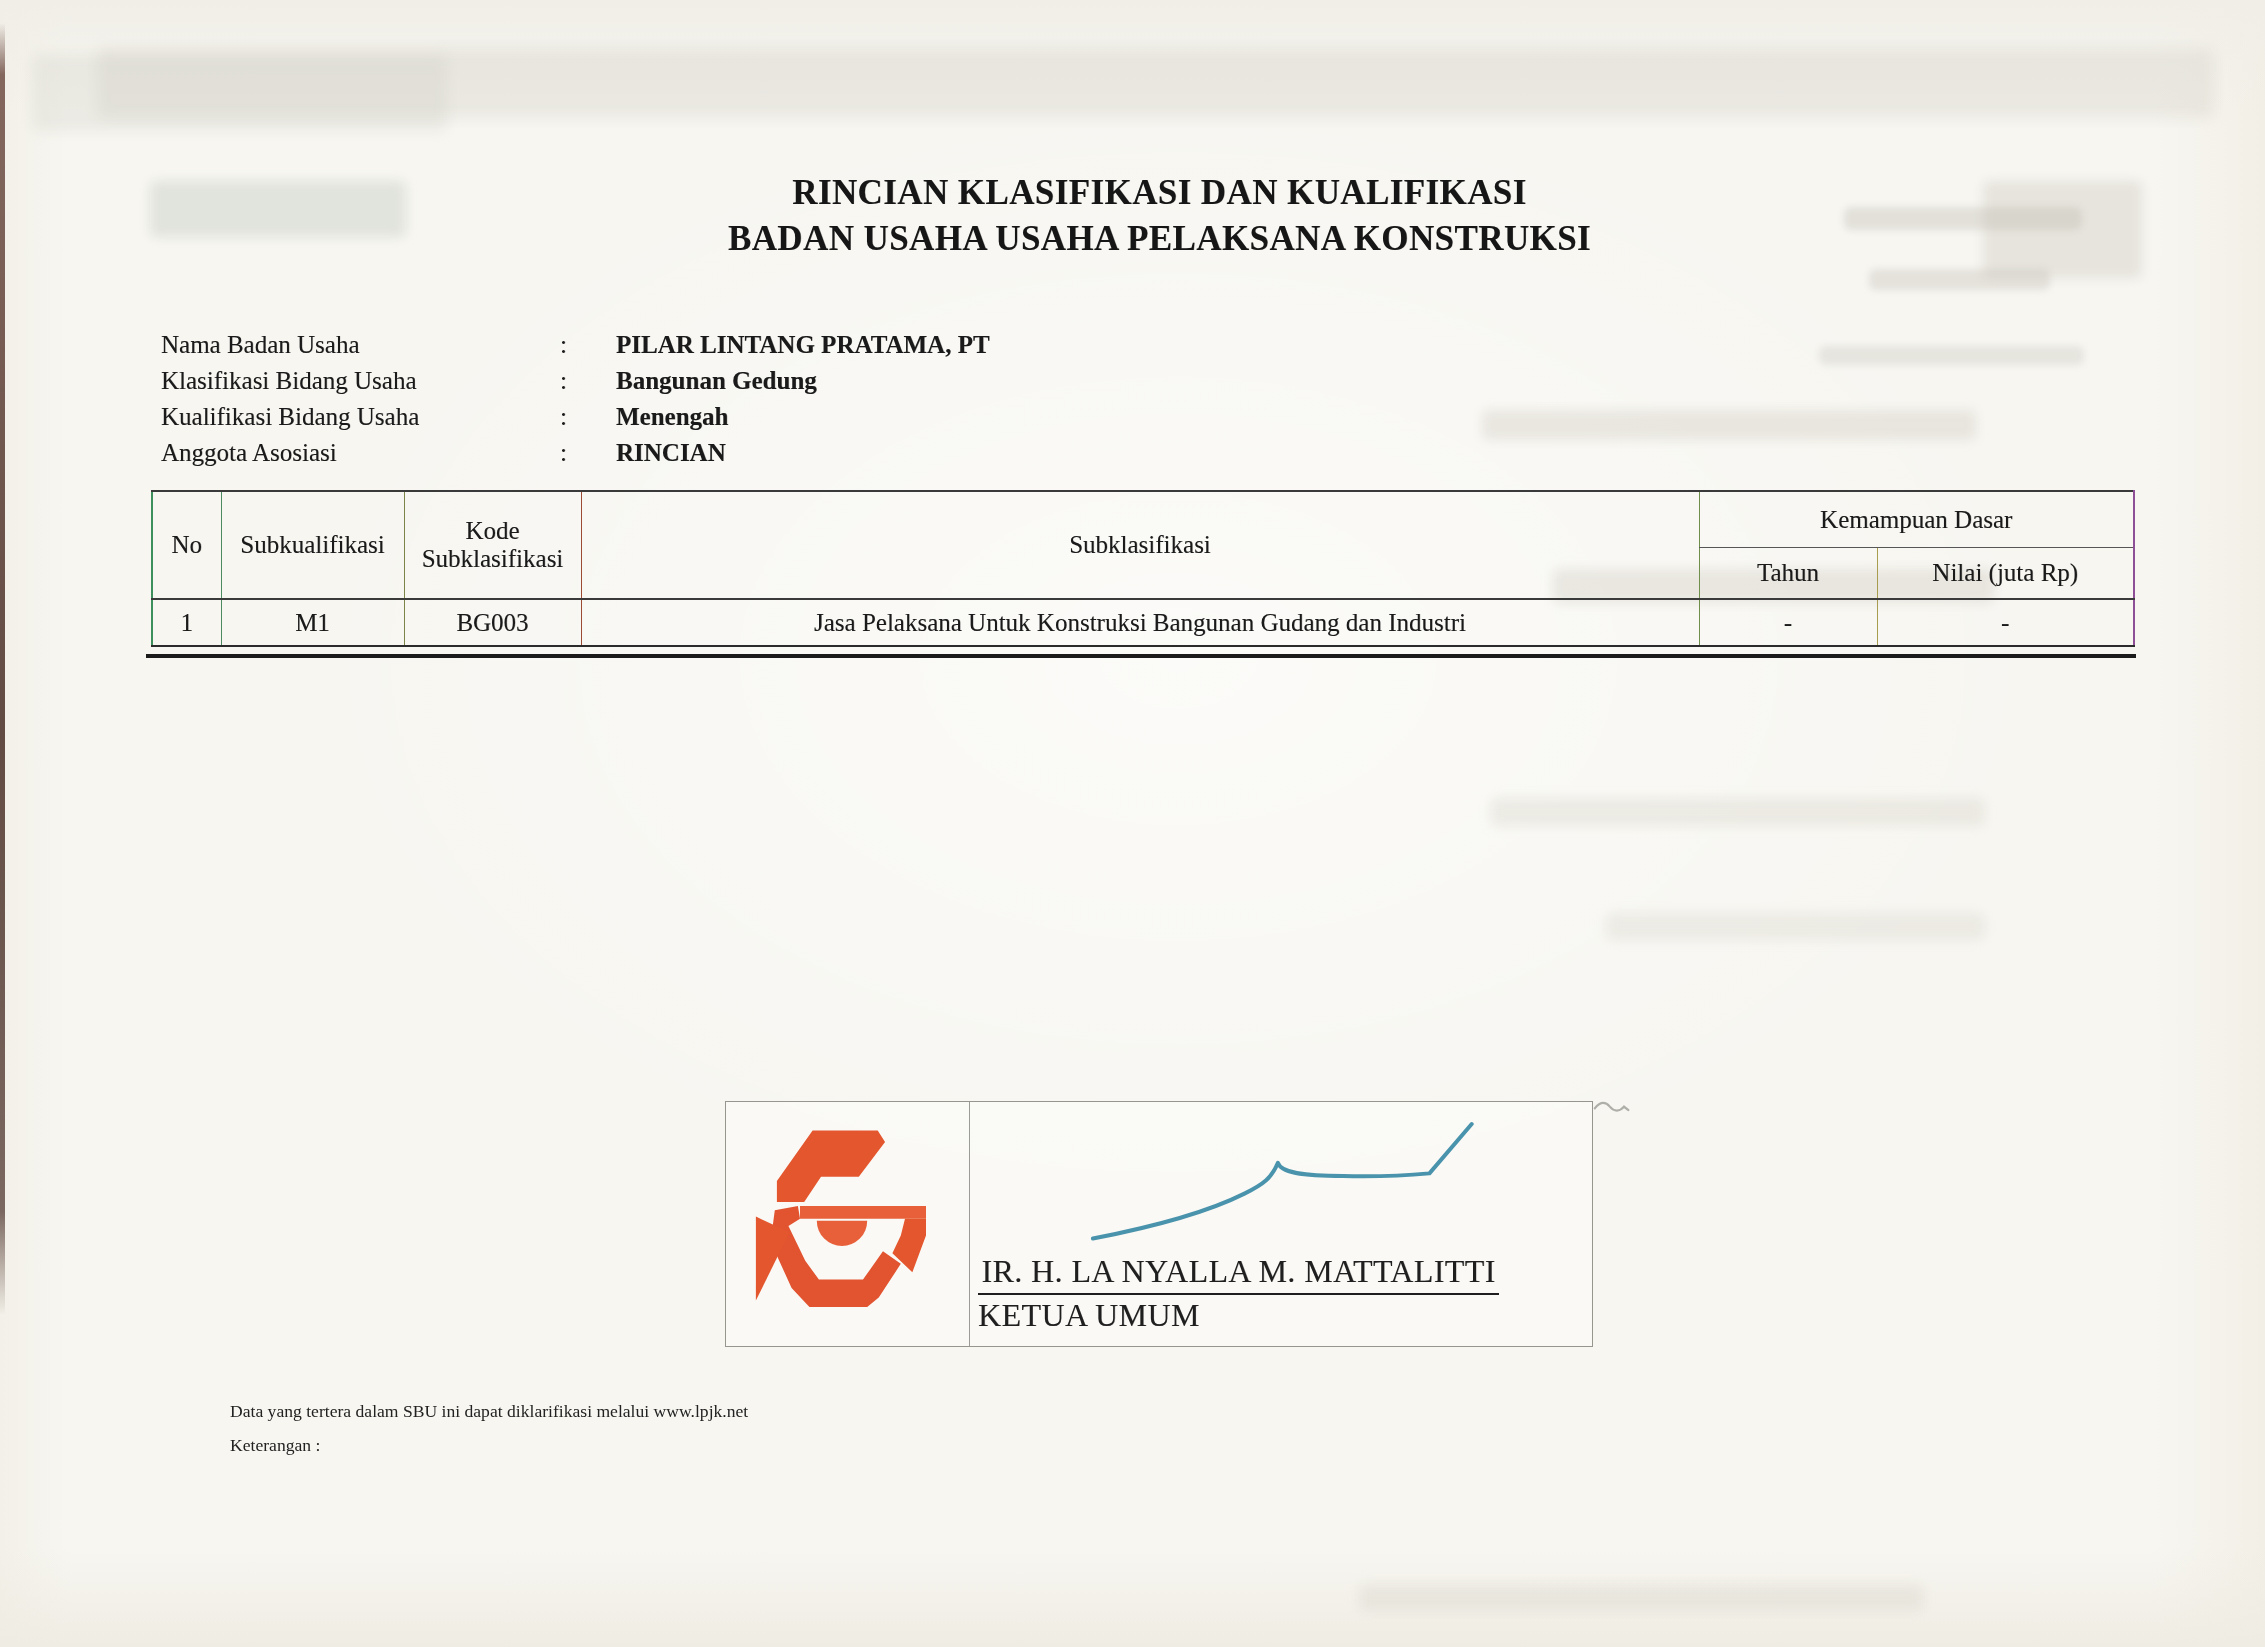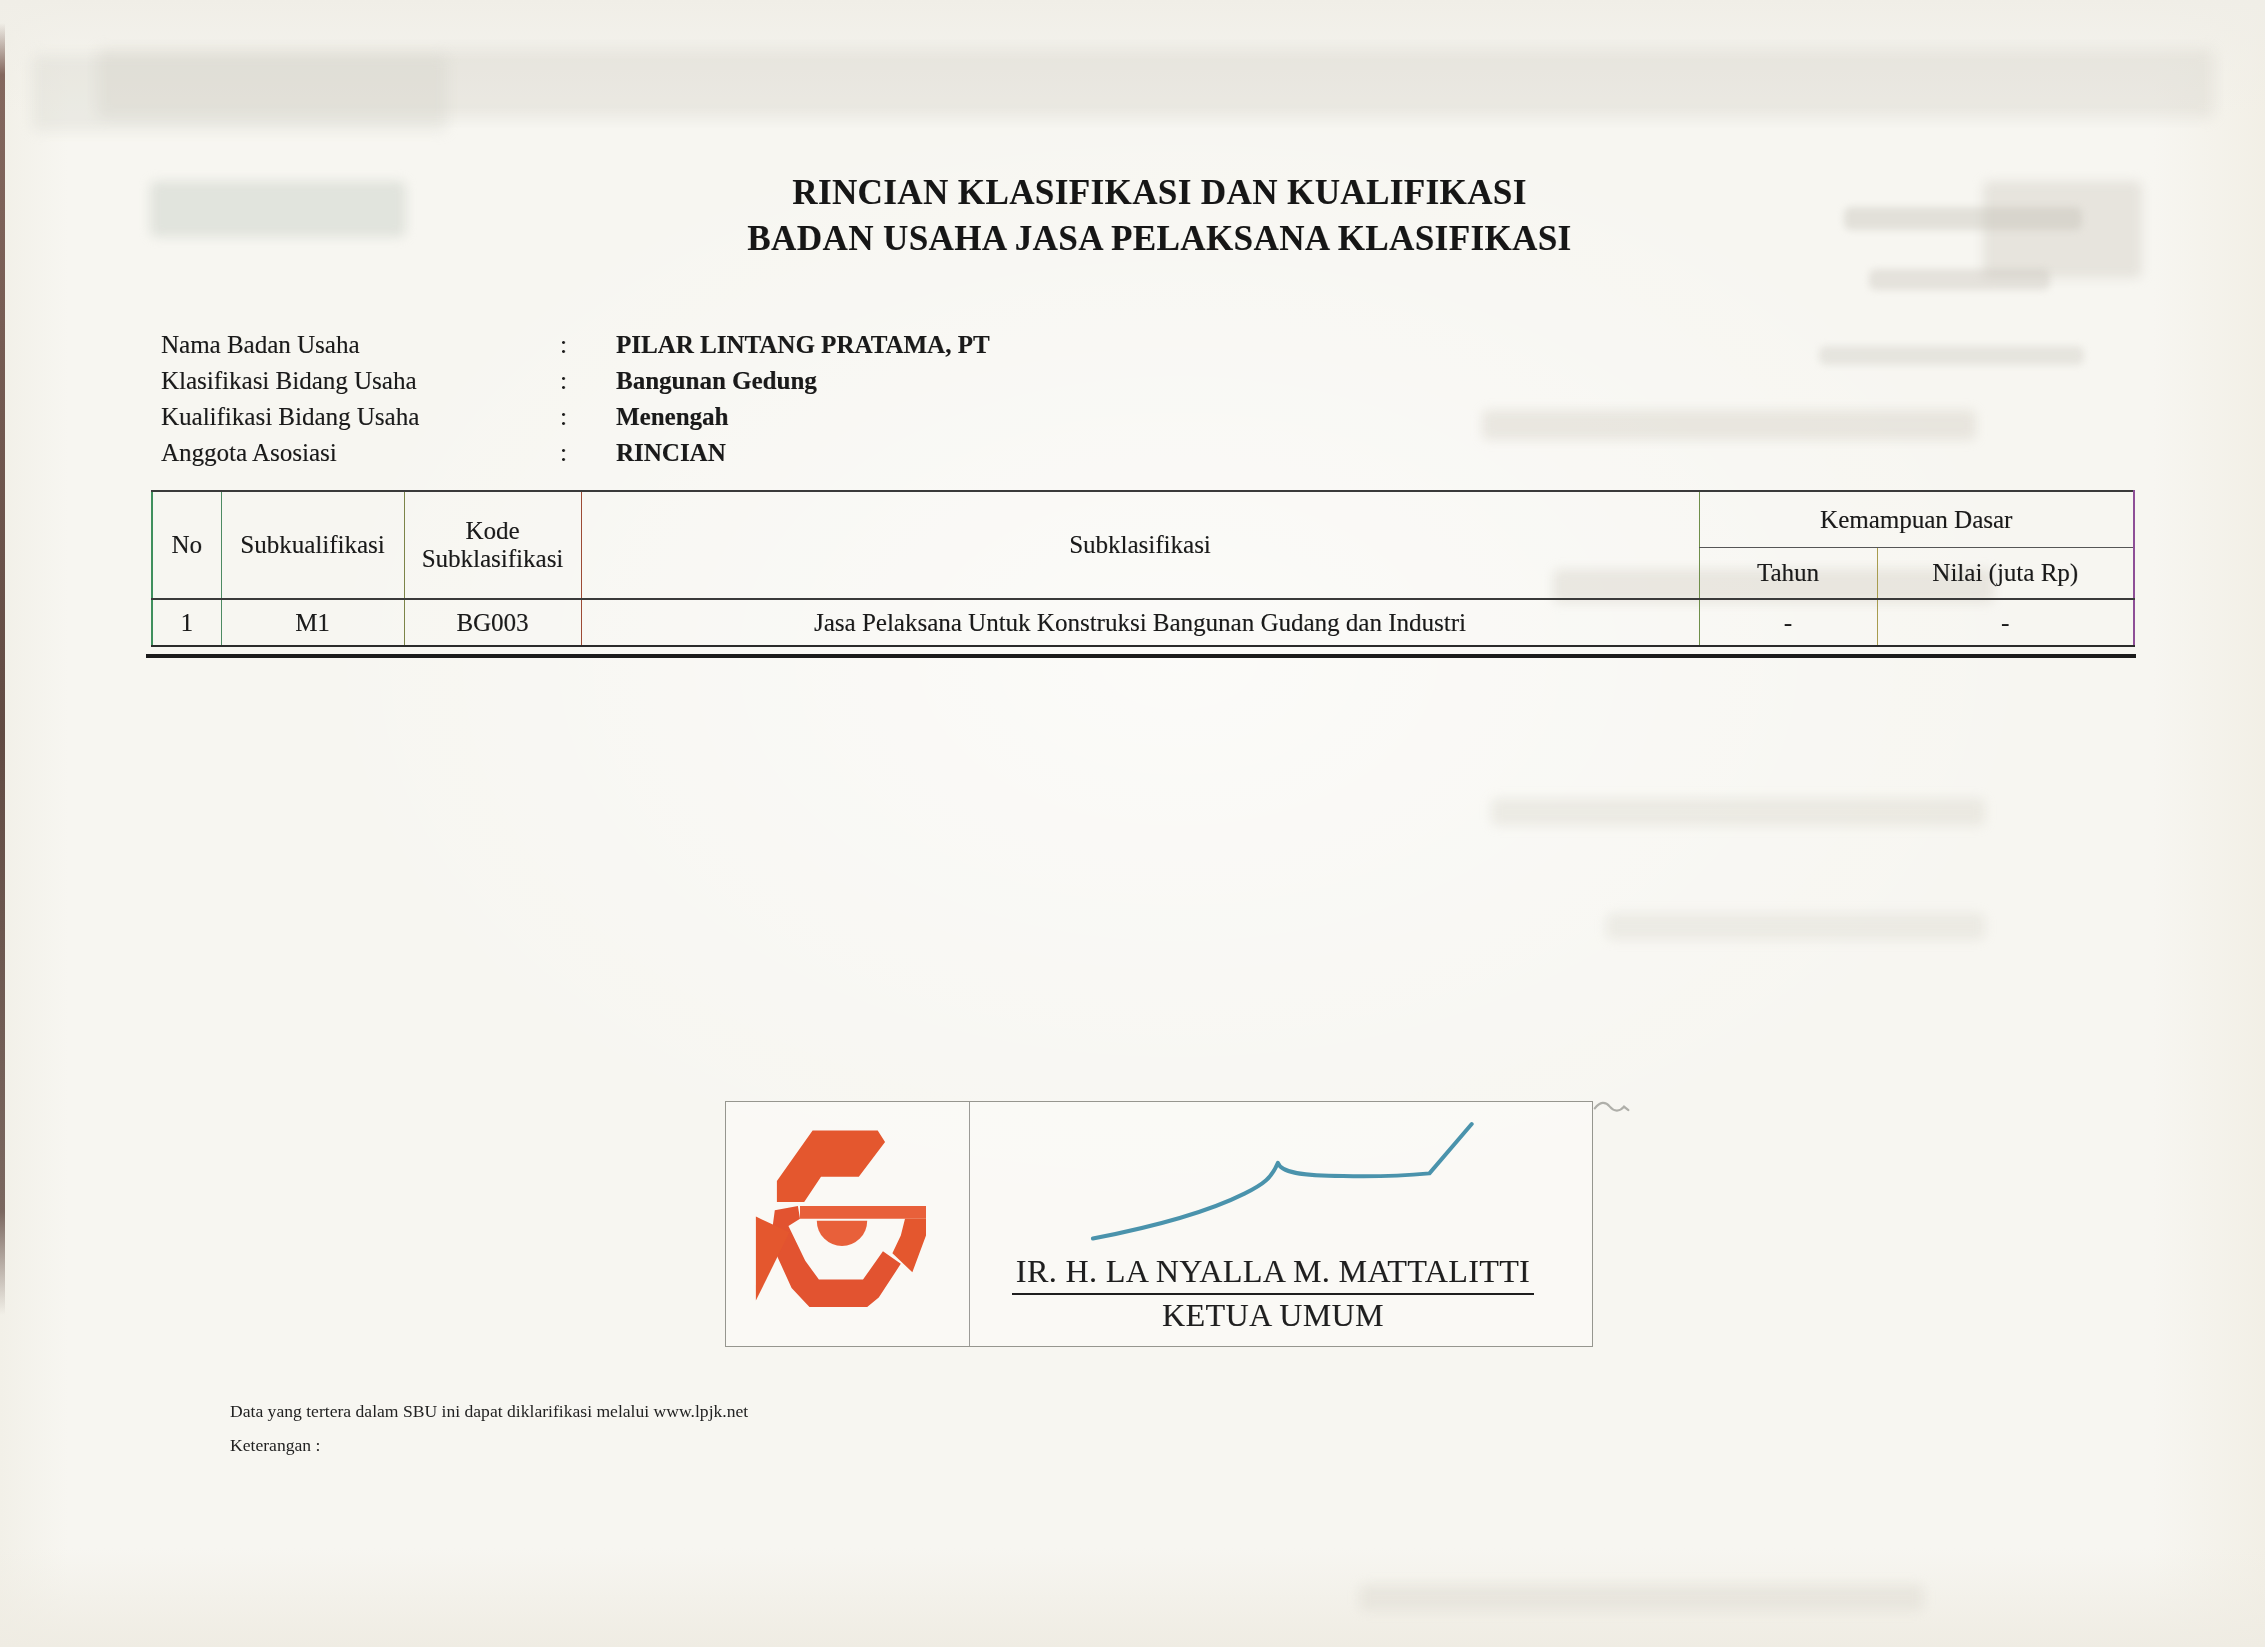--- a/index.html
+++ b/index.html
@@ -66,21 +66,21 @@
   .rb{border-bottom:2.6px solid #2b2b2b;}   
   td.desc{text-align:left;padding-left:19.4px;}
   td.nilai{text-align:right;padding-right:51px;}
   .thick-rule{position:absolute;left:146px;top:654px;width:1990px;height:4.4px;background:#1b1b1b;}
 
   
   .sigbox{position:absolute;left:725px;top:1101px;width:866px;height:244px;
     border:1.8px solid #96968f;background:rgba(252,251,248,.6);}
   .sigdivider{position:absolute;left:243px;top:0;width:0;height:100%;border-left:1.8px solid #9b9b97;}
   .logo{position:absolute;left:17.6px;top:17.6px;width:217px;height:210px;}
-  .sigtext{position:absolute;left:252px;right:24px;top:152px;text-align:center;color:#1f1f1f;}
+  .sigtext{position:absolute;left:252px;right:24px;top:152px;text-align:left;color:#1f1f1f;}
   .signame{display:inline-block;font-size:32px;line-height:35px;letter-spacing:0.4px;
     border-bottom:2.6px solid #1e1e1e;padding:0 3.5px 4.4px 3.5px;}
   .sigrole{font-size:32px;line-height:35px;margin-top:2.6px;letter-spacing:0.4px;}
   .sigink{position:absolute;left:0;top:0;pointer-events:none;}
   .squiggle{position:absolute;left:1593px;top:1096px;pointer-events:none;opacity:.65;}
 
   
   .foot{position:absolute;left:230px;top:1394px;font-size:17.6px;line-height:34px;color:#222;}
 </style>
 </head>
@@ -97,21 +97,21 @@
   <div class="ghost g-tr4" aria-hidden="true"></div>
   <div class="ghost g-r1" aria-hidden="true"></div>
   <div class="ghost g-r2" aria-hidden="true"></div>
   <div class="ghost g-r3" aria-hidden="true"></div>
   <div class="ghost g-r4" aria-hidden="true"></div>
   <div class="ghost g-b1" aria-hidden="true"></div>
   <div class="scan-edge" aria-hidden="true"></div>
 
   <div class="title ink">
     <div>RINCIAN KLASIFIKASI DAN KUALIFIKASI</div>
-    <div>BADAN USAHA JASA PELAKSANA KLASIFIKASI</div>
+    <div>BADAN USAHA USAHA PELAKSANA KONSTRUKSI</div>
   </div>
 
   <div class="info ink">
     <div class="lab">Nama Badan Usaha</div>
     <div class="sep">:</div>
     <div class="val">PILAR LINTANG PRATAMA, PT</div>
 
     <div class="lab">Klasifikasi Bidang Usaha</div>
     <div class="sep">:</div>
     <div class="val">Bangunan Gedung</div>

